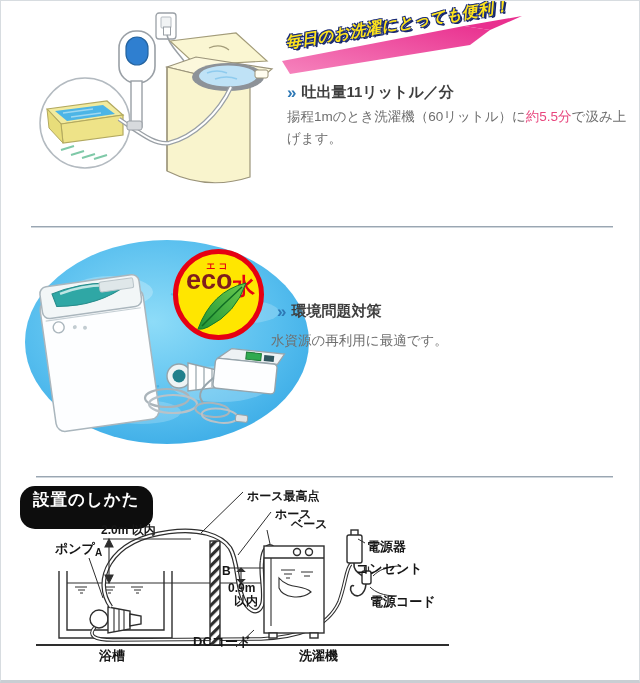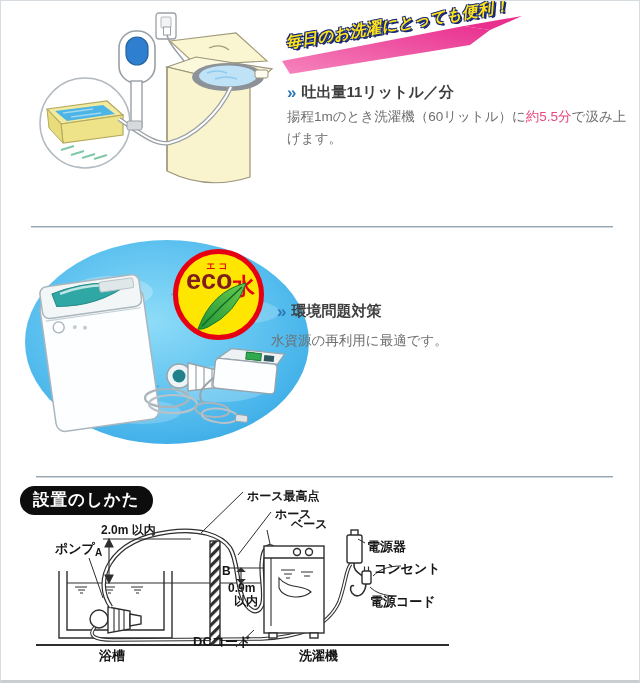--- a/index.html
+++ b/index.html
@@ -41,21 +41,21 @@
   .eco-top { position:absolute; top:6px; left:50%; transform:translateX(-50%);
     color:#e60012; font-size:9px; font-weight:bold; letter-spacing:3px; white-space:nowrap; }
   .eco-main { position:absolute; top:13px; left:8px; color:#7f1d1d;
     font-size:27px; font-weight:700; line-height:1; }
   .eco-water { position:absolute; top:21px; right:4px; color:#e60012;
     font-size:23px; font-weight:800; line-height:1; }
 
   
   .setup-badge {
     left:19px; top:485px; background:#0d0d0d; color:#fff; border-radius:15px;
-    padding:3px 13px 4px; font-size:16.5px; font-weight:bold; letter-spacing:1px;
+    padding:3px 13px 18px; font-size:16.5px; font-weight:bold; letter-spacing:1px;
     white-space:nowrap;
   }
   .lbl { position:absolute; white-space:nowrap; color:#161616; font-weight:bold; font-size:12px; }
   .lbl13 { font-size:13px; }
   .sub-a { font-size:10px; position:relative; top:3px; }
 </style>
 </head>
 <body>
 
 <div class="page">
@@ -290,19 +290,19 @@
 
   <div class="lbl" style="left:246px; top:487px;">ホース最高点</div>
   <div class="lbl" style="left:274px; top:505px;">ホース</div>
   <div class="lbl" style="left:269px; top:515px;margin-left:21px;">ベース</div>
   <div class="lbl" style="left:100px; top:521px;">2.0m 以内</div>
   <div class="lbl lbl13" style="left:54px; top:539px;"><span>ポンプ</span><span class="sub-a">A</span></div>
   <div class="lbl" style="left:221px; top:563px;">B</div>
   <div class="lbl" style="left:227px; top:580px;">0.9m</div>
   <div class="lbl" style="left:233px; top:592px;">以内</div>
   <div class="lbl lbl13" style="left:366px; top:537px;">電源器</div>
-  <div class="lbl lbl13" style="left:373px; top:559px;text-align:center;">コンセント</div>
+  <div class="lbl lbl13" style="left:355px; top:559px;text-align:center;">コンセント</div>
   <div class="lbl lbl13" style="left:369px; top:592px;">電源コード</div>
   <div class="lbl lbl13" style="left:98px; top:646px;">浴槽</div>
   <div class="lbl lbl13" style="left:192px; top:632px;">DCコード</div>
   <div class="lbl lbl13" style="left:298px; top:646px;">洗濯機</div>
 
 </div>
 
 </body></html>

